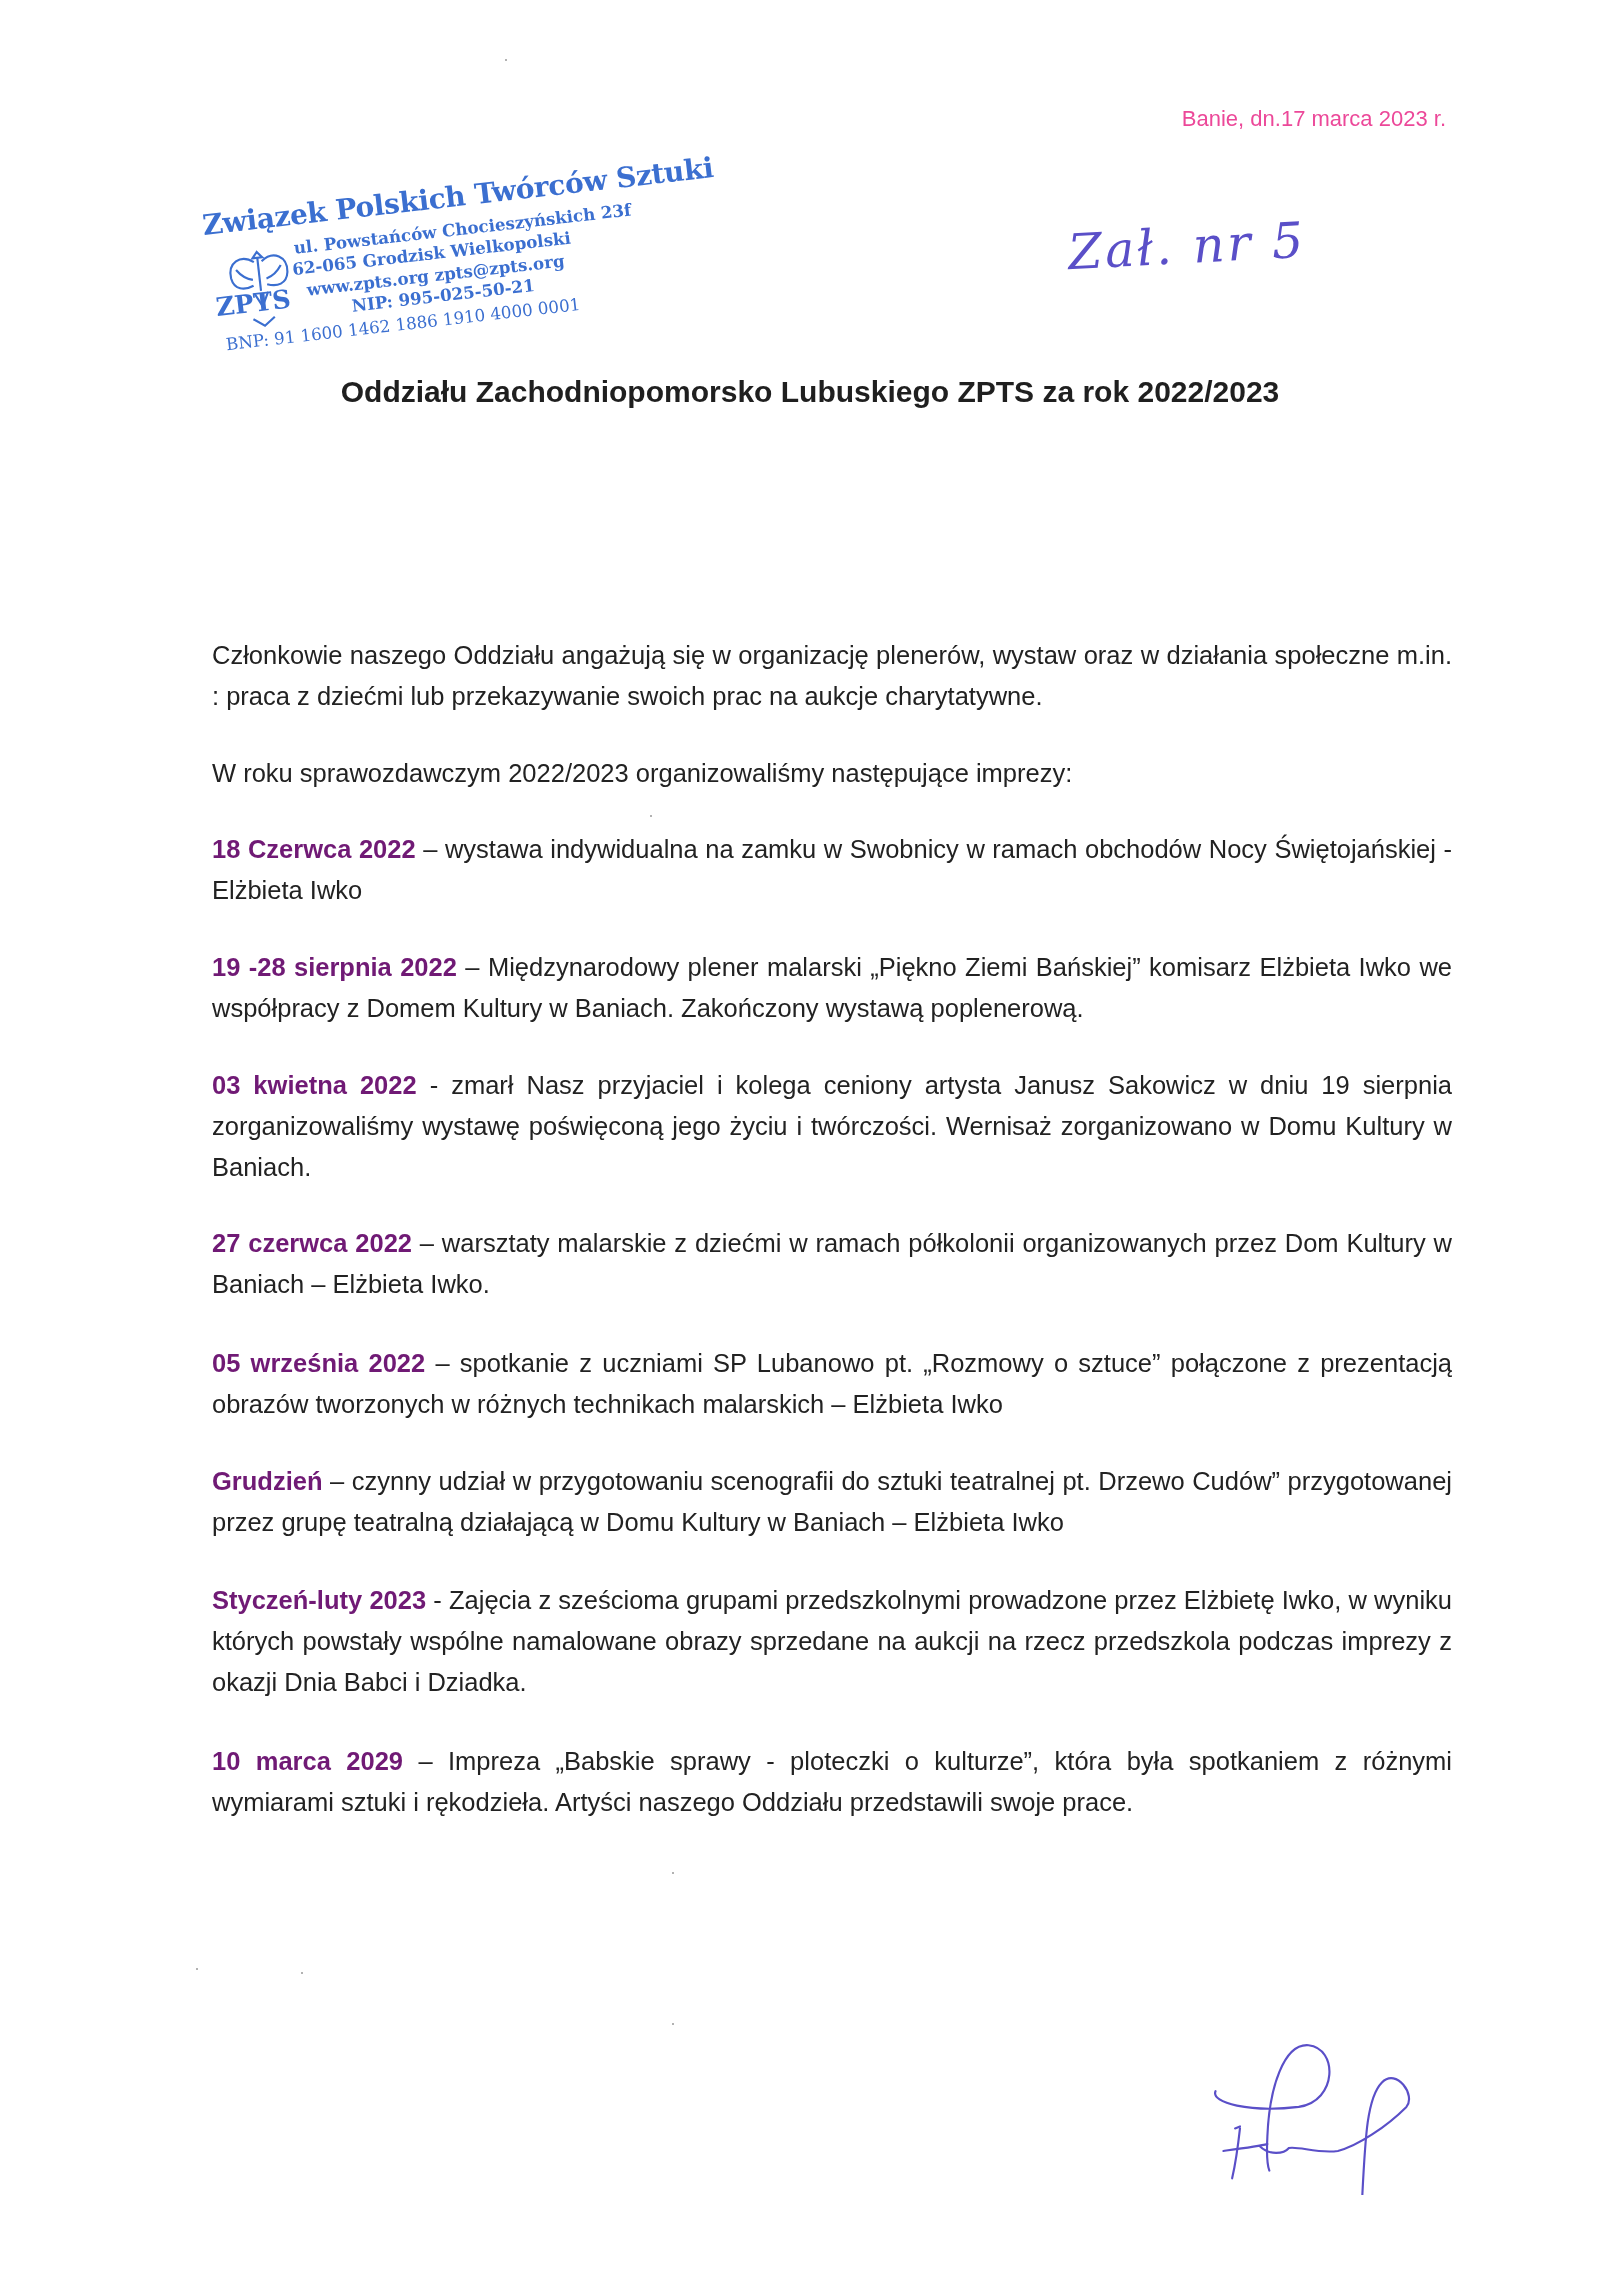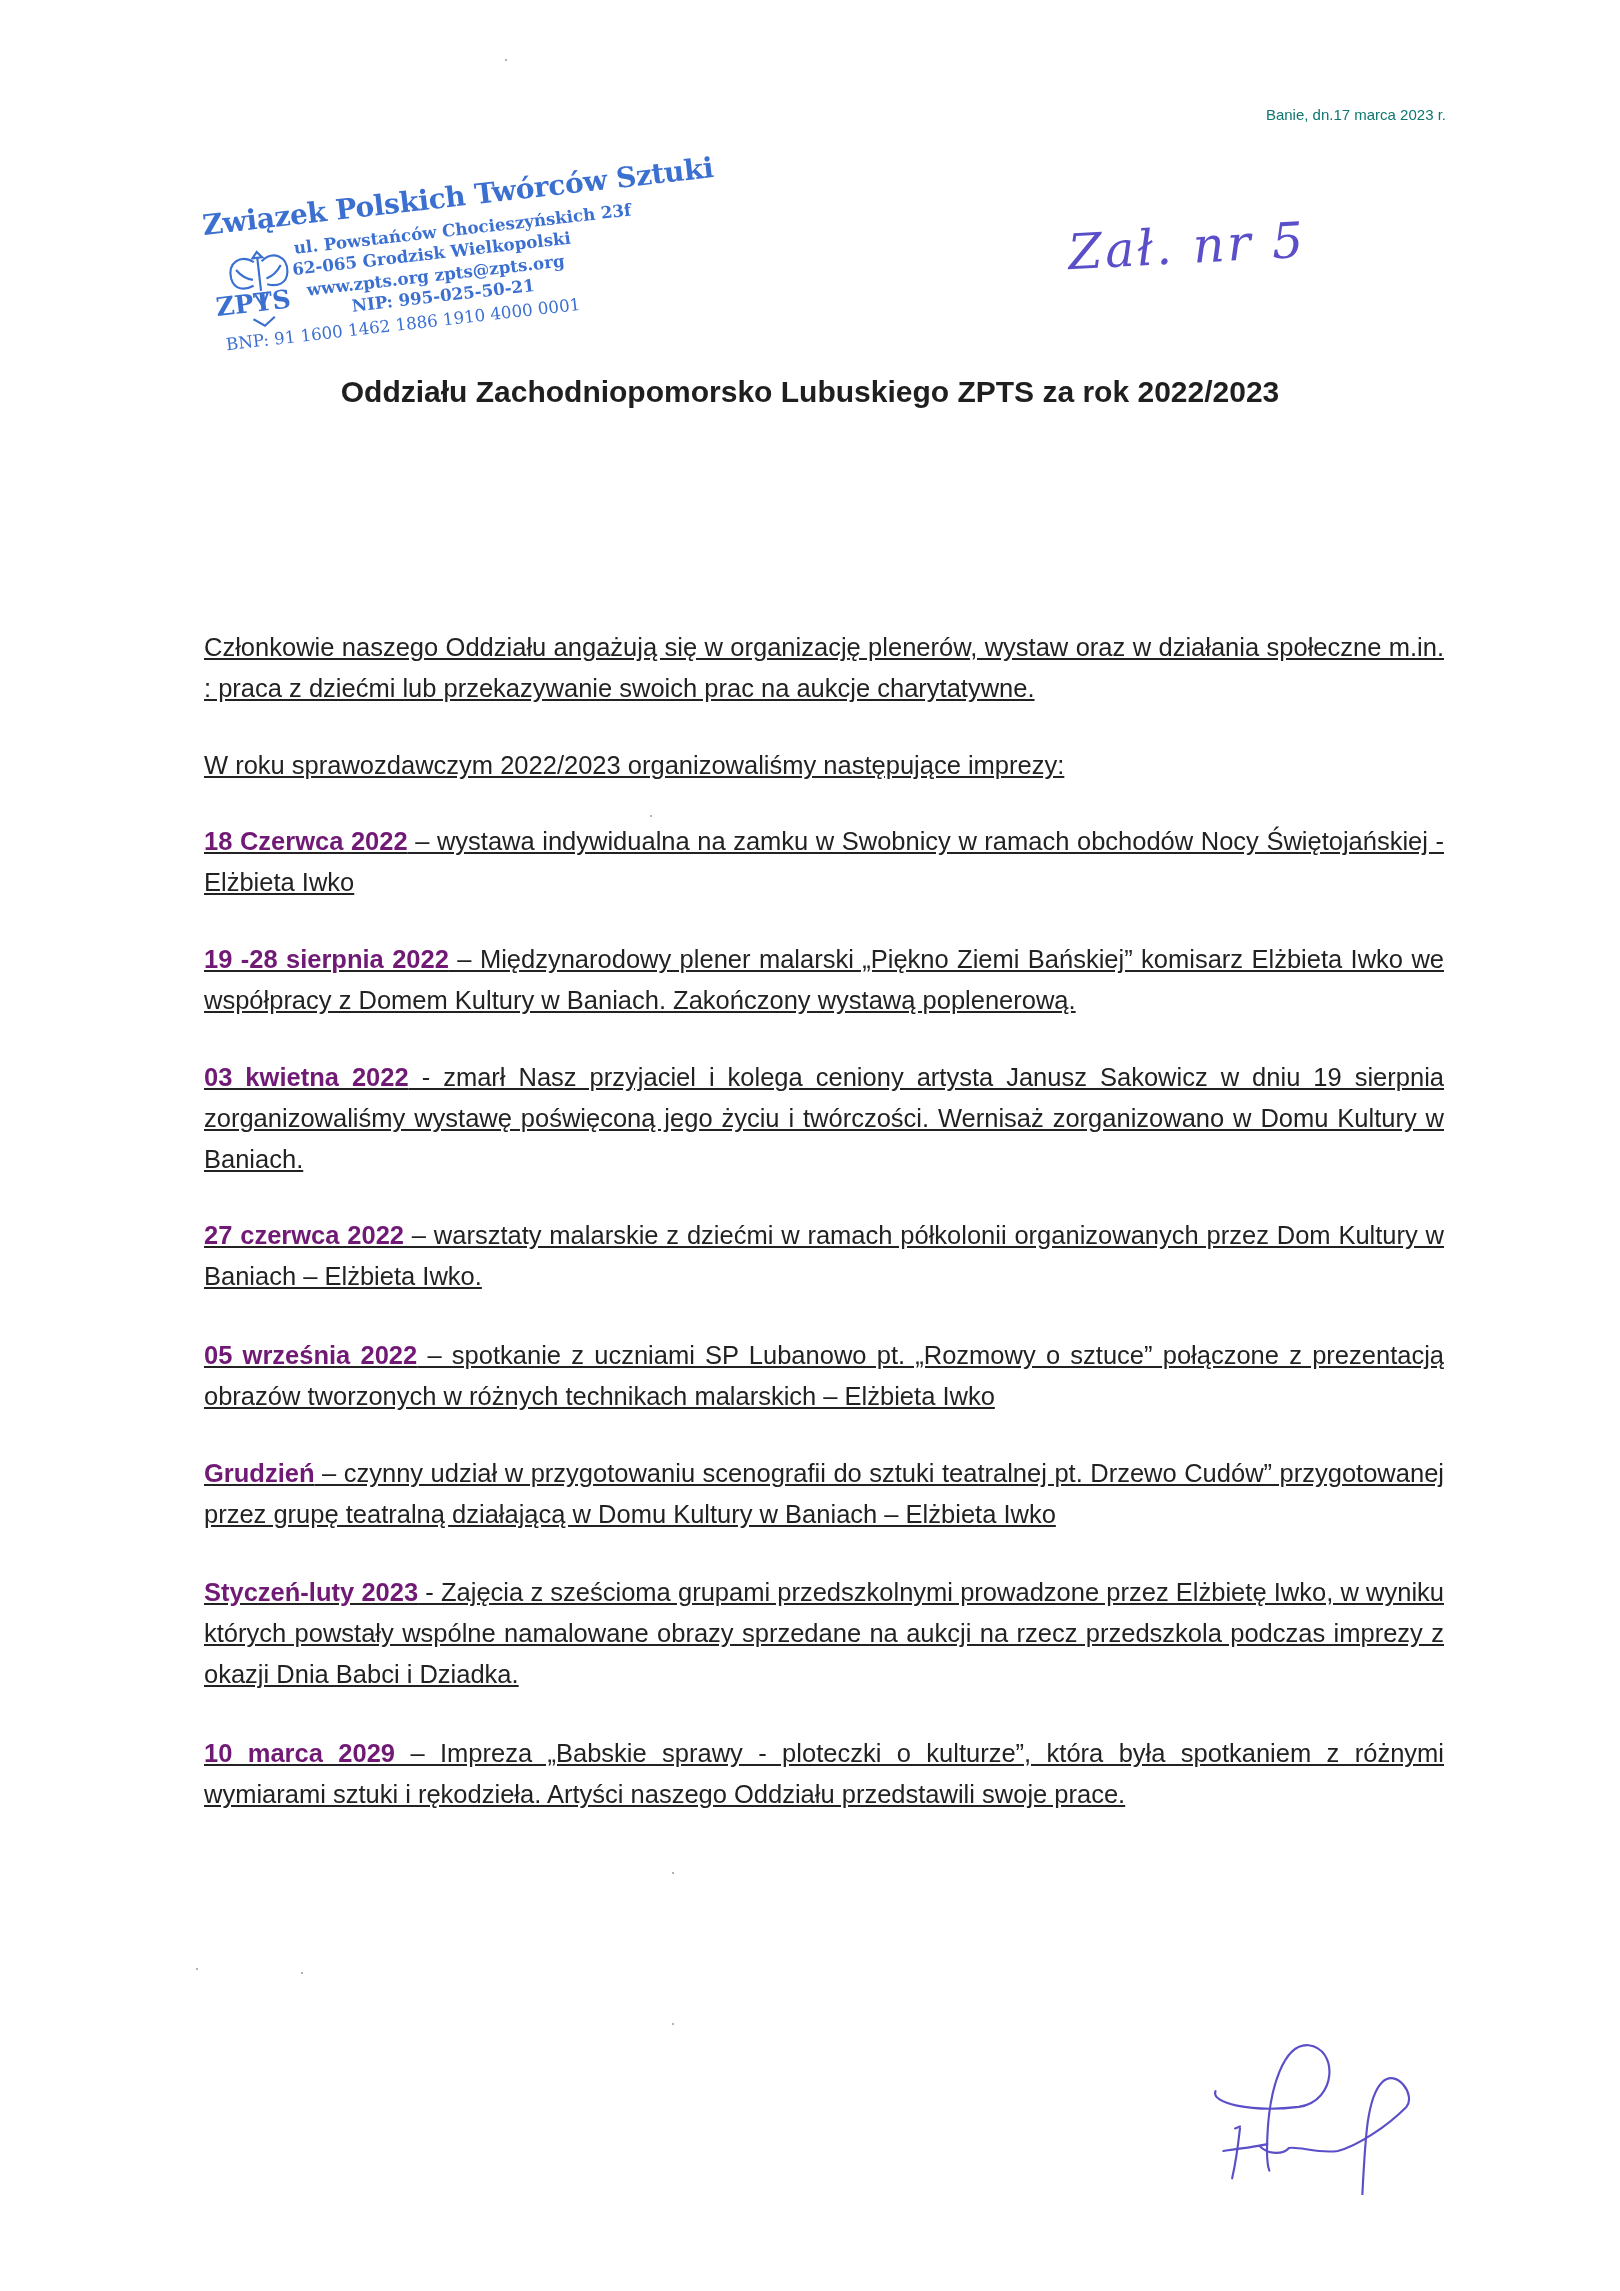--- a/index.html
+++ b/index.html
@@ -1,20 +1,20 @@
 <!DOCTYPE html>
 <html><head>
   <meta charset="utf-8">
   <style>
     html, body { margin: 0; padding: 0; background: #ffffff; }
     body { width: 1620px; height: 2292px; position: relative; overflow: hidden;
            font-family: "Liberation Sans", sans-serif; color: #222; }
     .page { position: absolute; left: 0; top: 0; width: 1620px; height: 2292px; background: #fff; }
 
-    .date { position: absolute; right: 174px; top: 106px; font-size: 15px; color: #0f766e; }
+    .date { position: absolute; right: 174px; top: 106px; font-size: 22px; color: #ec4899; }
 
     .stamp { position: absolute; left: 192px; top: 184px; width: 431px; height: 176px;
              transform: rotate(-6.5deg); transform-origin: left top;
              font-family: "DejaVu Serif", serif; color: #3b6fd0; }
     .stamp .s-title { position: absolute; left: 5.9px; top: 25.5px; font-size: 28px; font-weight: bold; white-space: nowrap; letter-spacing: -0.3px; }
     .stamp .s-line { position: absolute; font-size: 16.7px; white-space: nowrap; font-weight: bold; }
     .stamp .l1 { left: 94px; top: 65px; }
     .stamp .l2 { left: 90px; top: 86px; }
     .stamp .l3 { left: 102px; top: 108px; }
     .stamp .l4 { left: 145px; top: 129px; }
@@ -22,21 +22,21 @@
     .stamp .logo { position: absolute; left: 19.6px; top: 69px; width: 73px; height: 84px; }
     .stamp .logo-text { position: absolute; left: 9.8px; top: 110px; font-size: 25.5px; font-weight: bold; }
 
     .handnote { position: absolute; left: 1068px; top: 218px; font-family: "DejaVu Serif", serif;
                 font-style: italic; font-size: 49px; color: #5a4fc8; letter-spacing: 2.9px; transform: rotate(-3deg); }
 
     .title { position: absolute; left: 0; right: 0; top: 370px; text-align: center;
              font-weight: bold; font-size: 30px; line-height: 43px; color: #1f1f1f; }
 
     .body { position: absolute; left: 204px; width: 1240px; font-size: 25.5px; line-height: 41px; color: #222; }
-    .para { position: absolute; left: 0; width: 1240px; margin: 0; text-align: justify; text-decoration: underline; }
+    .para { position: absolute; left: 0; width: 1240px; margin: 8px; text-align: justify; }
     .para b { font-weight: bold; color: #701a75; }
 
     .signature { position: absolute; left: 1191px; top: 2009px; width: 235px; height: 186px; }
 
     .speck { position: absolute; width: 2px; height: 2px; background: #999; border-radius: 1px; }
   </style>
 </head>
 <body>
 
 <div class="page">

